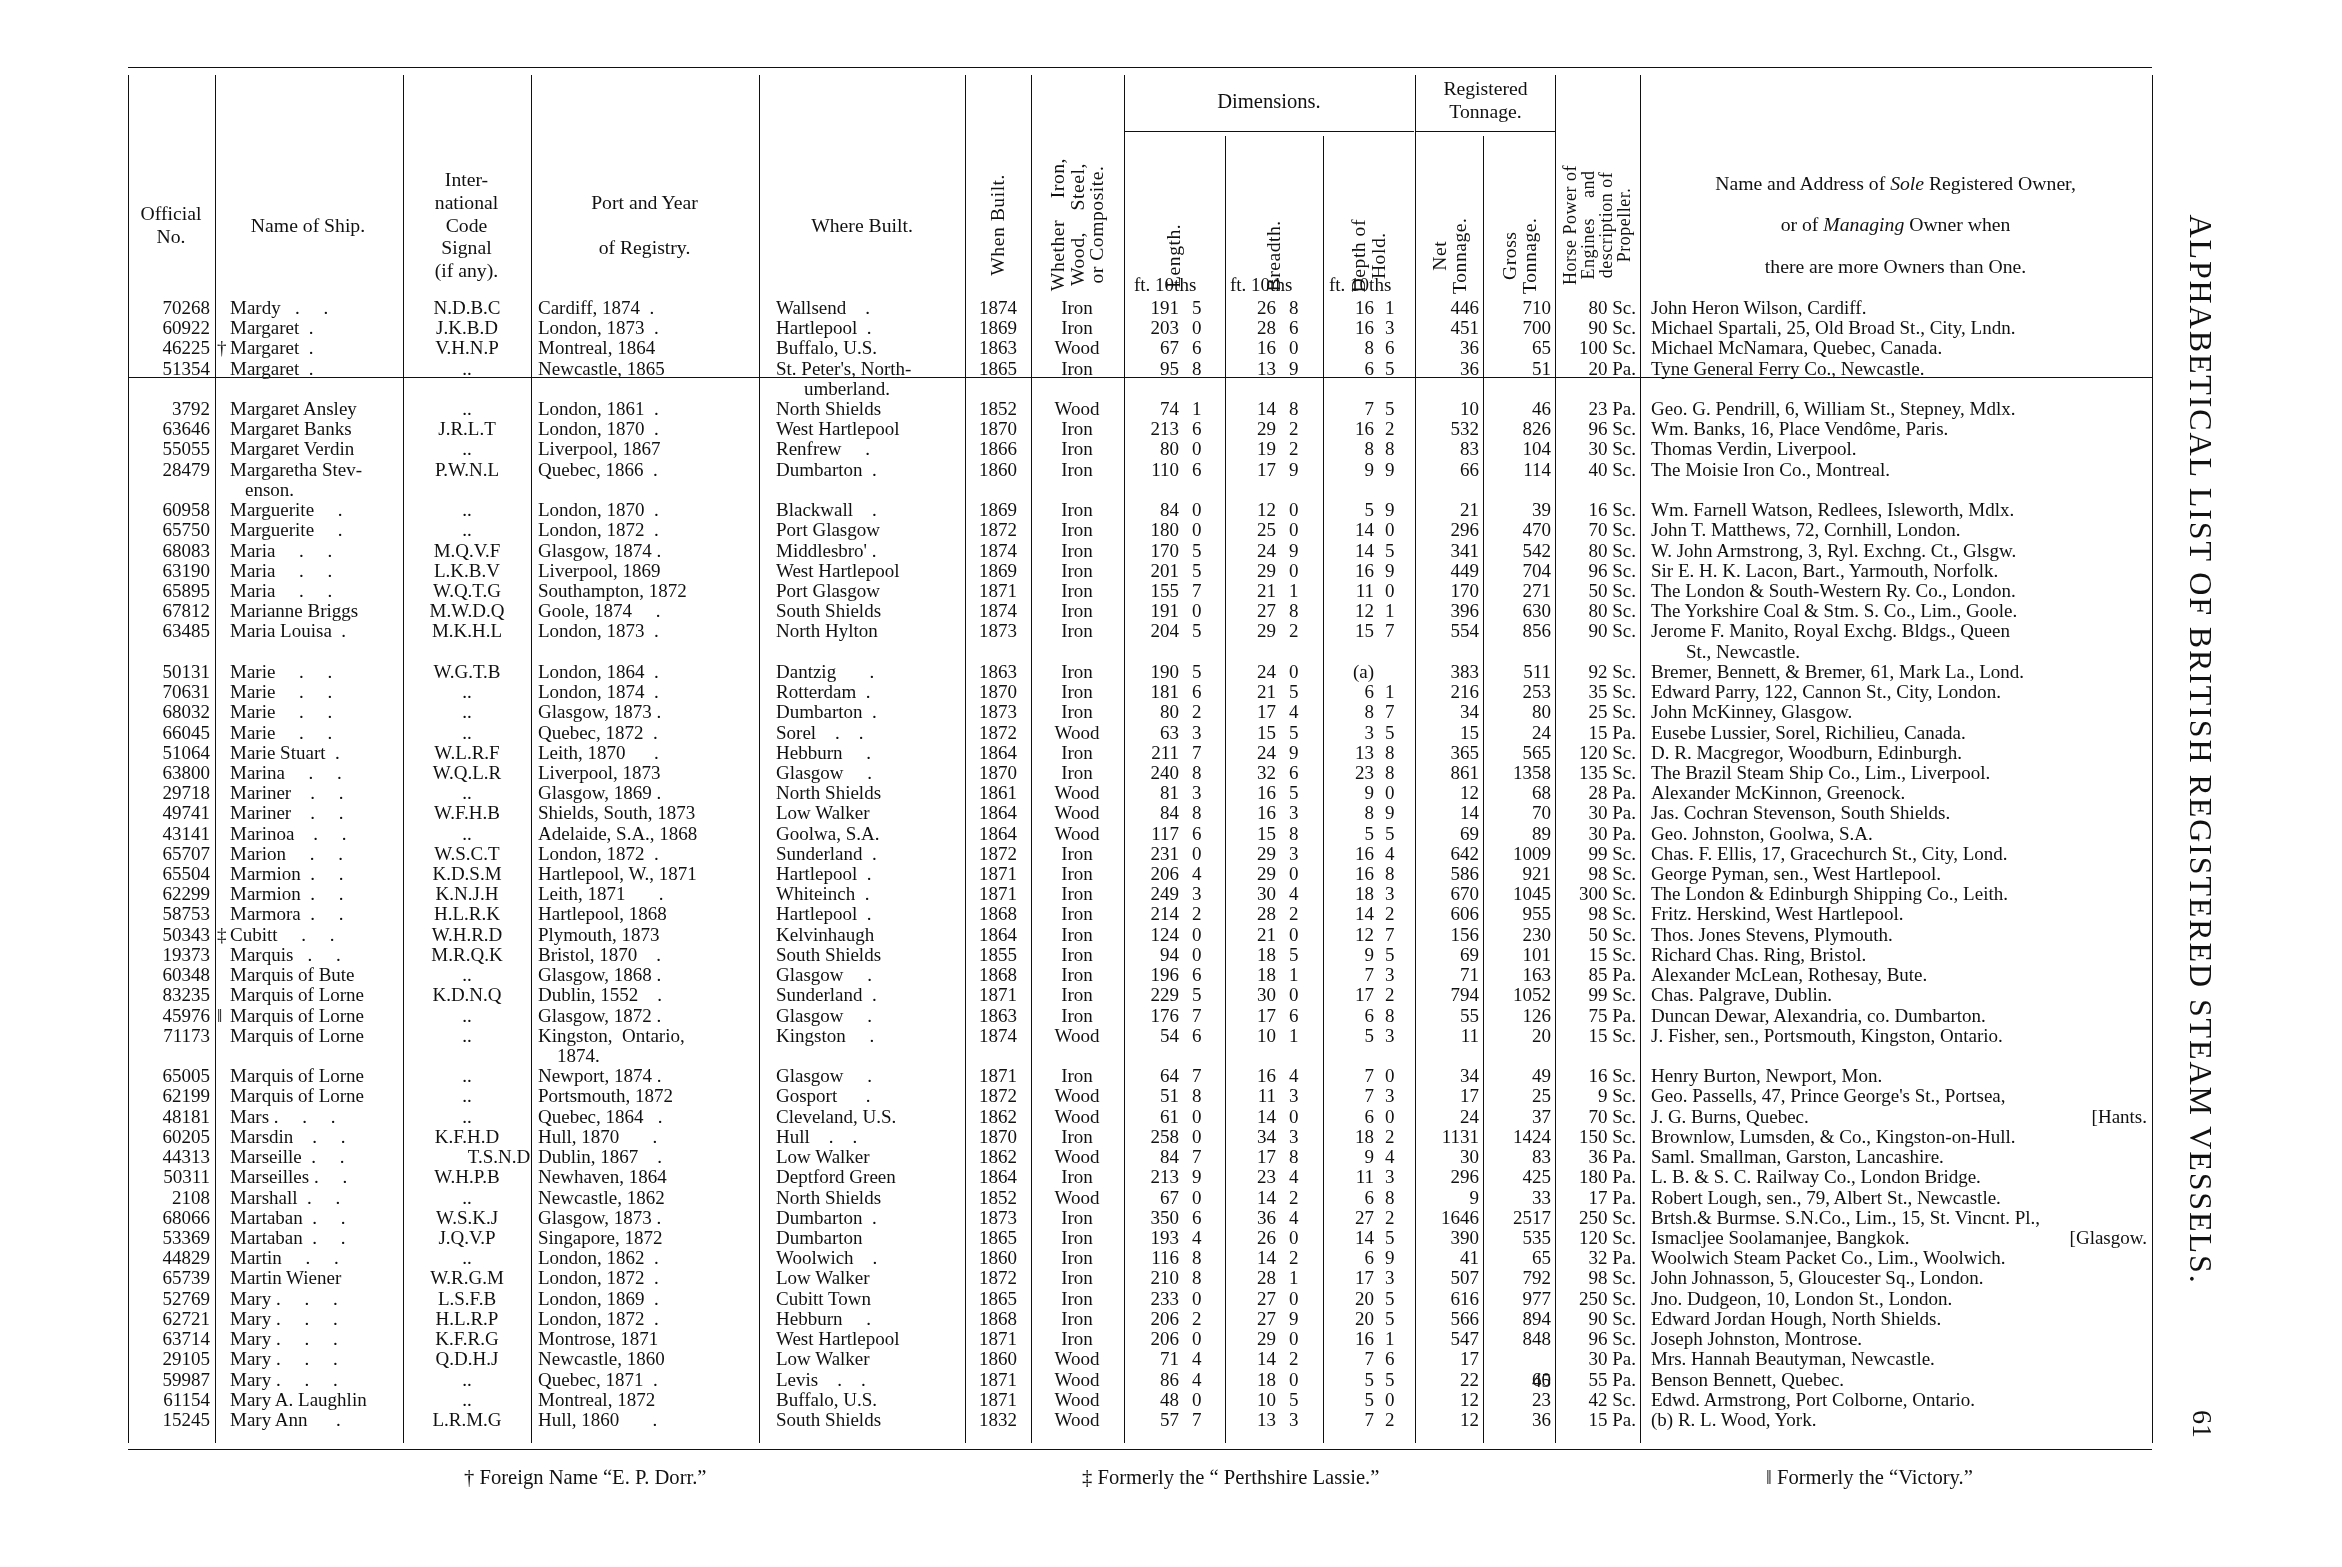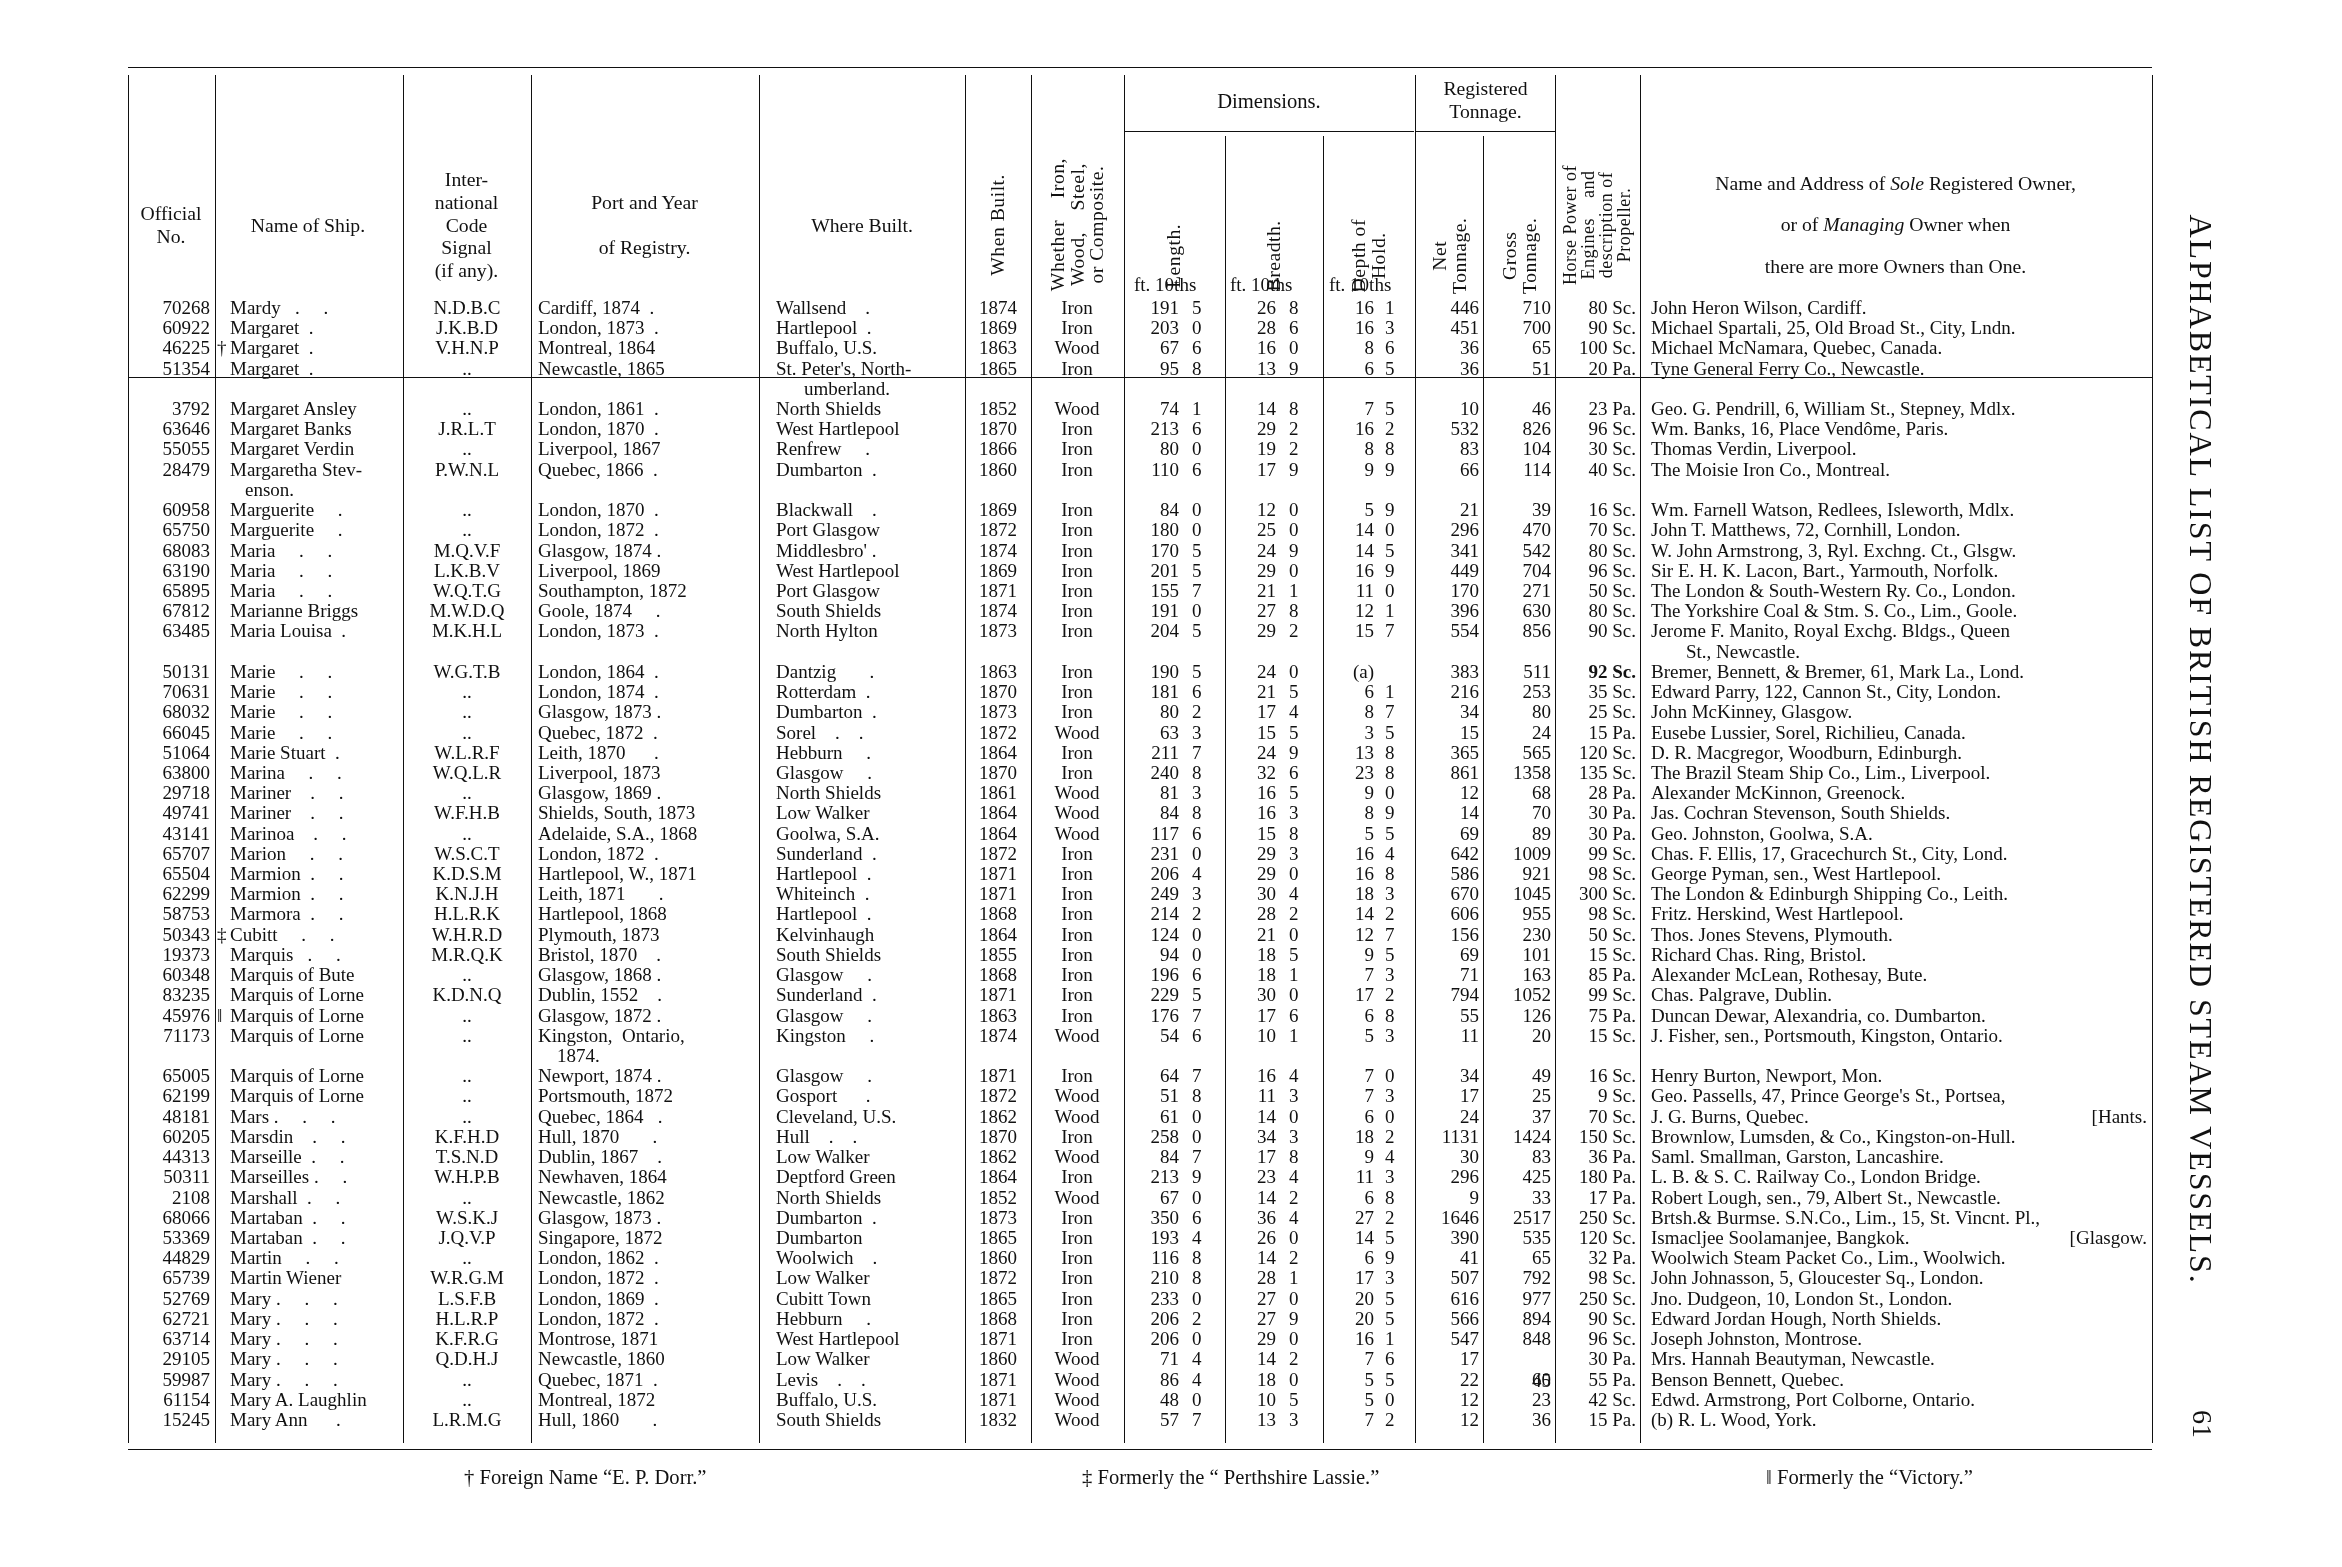--- a/index.html
+++ b/index.html
@@ -395,21 +395,21 @@
     <div class="cell c" style="left: 967px; width: 62px; top: 662px;">1863</div>
     <div class="cell c" style="left: 1032px; width: 90px; top: 662px;">Iron</div>
     <div class="cell r" style="left: 1128px; width: 51px; top: 662px;">190</div>
     <div class="cell " style="left: 1192px; width: 19px; top: 662px;">5</div>
     <div class="cell r" style="left: 1227px; width: 49px; top: 662px;">24</div>
     <div class="cell " style="left: 1289px; width: 19px; top: 662px;">0</div>
     <div class="cell r" style="left: 1325px; width: 49px; top: 662px;">(a)</div>
     <div class="cell " style="left: 1385px; width: 19px; top: 662px;"></div>
     <div class="cell r" style="left: 1417px; width: 62px; top: 662px;">383</div>
     <div class="cell r" style="left: 1485px; width: 66px; top: 662px;">511</div>
-    <div class="cell r" style="left: 1557px; width: 79px; top: 662px; font-weight: bold;">92 Sc.</div>
+    <div class="cell r" style="left: 1557px; width: 79px; top: 662px;">92 Sc.</div>
     <div class="cell " style="left: 1651px; width: 497px; top: 662px;">Bremer, Bennett, &amp; Bremer, 61, Mark La., Lond.</div>
     <div></div>
     <div class="cell r" style="left: 131px; width: 79px; top: 682px;">70631</div>
     <div class="cell " style="left: 230px; width: 169px; top: 682px;">Marie     .     .</div>
     <div class="cell c" style="left: 405px; width: 124px; top: 682px;">..</div>
     <div class="cell " style="left: 538px; width: 217px; top: 682px;">London, 1874  .</div>
     <div class="cell " style="left: 776px; width: 187px; top: 682px;">Rotterdam  .</div>
     <div class="cell c" style="left: 967px; width: 62px; top: 682px;">1870</div>
     <div class="cell c" style="left: 1032px; width: 90px; top: 682px;">Iron</div>
     <div class="cell r" style="left: 1128px; width: 51px; top: 682px;">181</div>
@@ -800,21 +800,21 @@
     <div class="cell " style="left: 1289px; width: 19px; top: 1127px;">3</div>
     <div class="cell r" style="left: 1325px; width: 49px; top: 1127px;">18</div>
     <div class="cell " style="left: 1385px; width: 19px; top: 1127px;">2</div>
     <div class="cell r" style="left: 1417px; width: 62px; top: 1127px;">1131</div>
     <div class="cell r" style="left: 1485px; width: 66px; top: 1127px;">1424</div>
     <div class="cell r" style="left: 1557px; width: 79px; top: 1127px;">150 Sc.</div>
     <div class="cell " style="left: 1651px; width: 497px; top: 1127px;">Brownlow, Lumsden, &amp; Co., Kingston-on-Hull.</div>
     <div></div>
     <div class="cell r" style="left: 131px; width: 79px; top: 1147px;">44313</div>
     <div class="cell " style="left: 230px; width: 169px; top: 1147px;">Marseille  .     .</div>
-    <div class="cell c" style="left: 405px; width: 124px; top: 1147px;">T.S.N.D</div>
+    <div class="cell c" style="left: 405px; width: 124px; top: 1147px; padding-left: 32px;">T.S.N.D</div>
     <div class="cell " style="left: 538px; width: 217px; top: 1147px;">Dublin, 1867    .</div>
     <div class="cell " style="left: 776px; width: 187px; top: 1147px;">Low Walker</div>
     <div class="cell c" style="left: 967px; width: 62px; top: 1147px;">1862</div>
     <div class="cell c" style="left: 1032px; width: 90px; top: 1147px;">Wood</div>
     <div class="cell r" style="left: 1128px; width: 51px; top: 1147px;">84</div>
     <div class="cell " style="left: 1192px; width: 19px; top: 1147px;">7</div>
     <div class="cell r" style="left: 1227px; width: 49px; top: 1147px;">17</div>
     <div class="cell " style="left: 1289px; width: 19px; top: 1147px;">8</div>
     <div class="cell r" style="left: 1325px; width: 49px; top: 1147px;">9</div>
     <div class="cell " style="left: 1385px; width: 19px; top: 1147px;">4</div>

